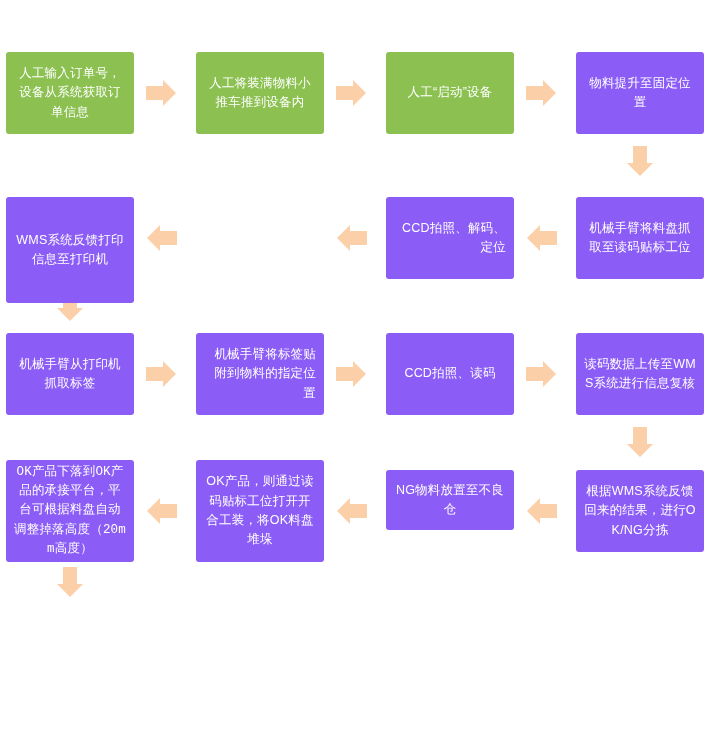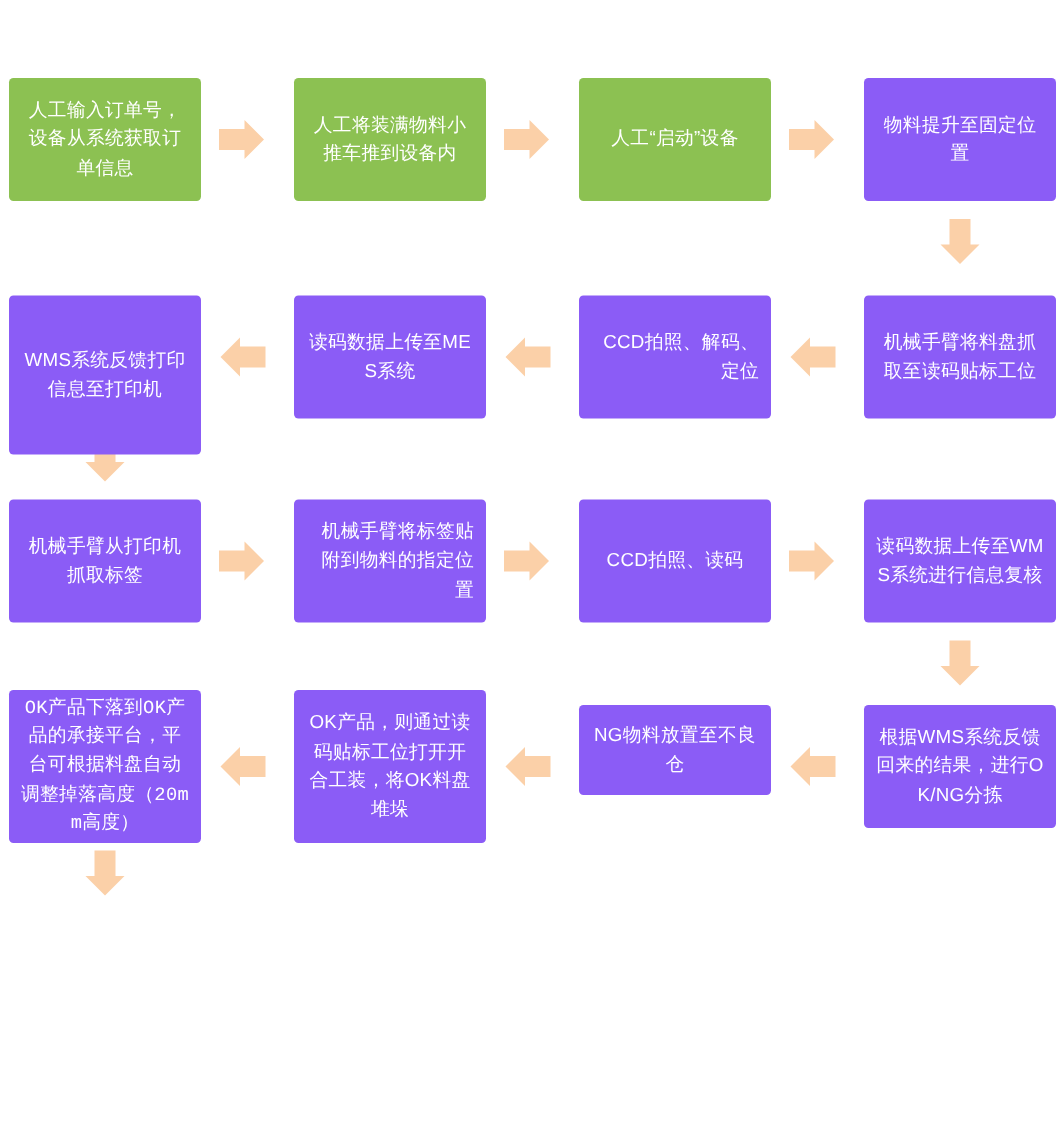--- a/index.html
+++ b/index.html
@@ -138,23 +138,20 @@
     </div>
     <div class="node orange" style="left: 576px; top: 52px; width: 128px; height: 82px;">
       <span>物料提升至固定位置</span>
     </div>
     <div class="node orange" style="left: 576px; top: 197px; width: 128px; height: 82px;">
       <span>机械手臂将料盘抓取至读码贴标工位</span>
     </div>
     <div class="node orange" style="left: 386px; top: 197px; width: 128px; height: 82px; text-align: right;">
       <span>CCD拍照、解码、定位</span>
     </div>
-    <div class="node orange" style="left: 196px; top: 197px; width: 128px; height: 82px;">
-      <span>读码数据上传至MES系统</span>
-    </div>
     <div class="node orange" style="left: 6px; top: 197px; width: 128px; height: 106px; align-items: center;">
       <span>WMS系统反馈打印信息至打印机</span>
     </div>
     <div class="node orange" style="left: 6px; top: 333px; width: 128px; height: 82px;">
       <span>机械手臂从打印机抓取标签</span>
     </div>
     <div class="node orange" style="left: 196px; top: 333px; width: 128px; height: 82px; text-align: right;">
       <span>机械手臂将标签贴附到物料的指定位置</span>
     </div>
     <div class="node orange" style="left: 386px; top: 333px; width: 128px; height: 82px;">

